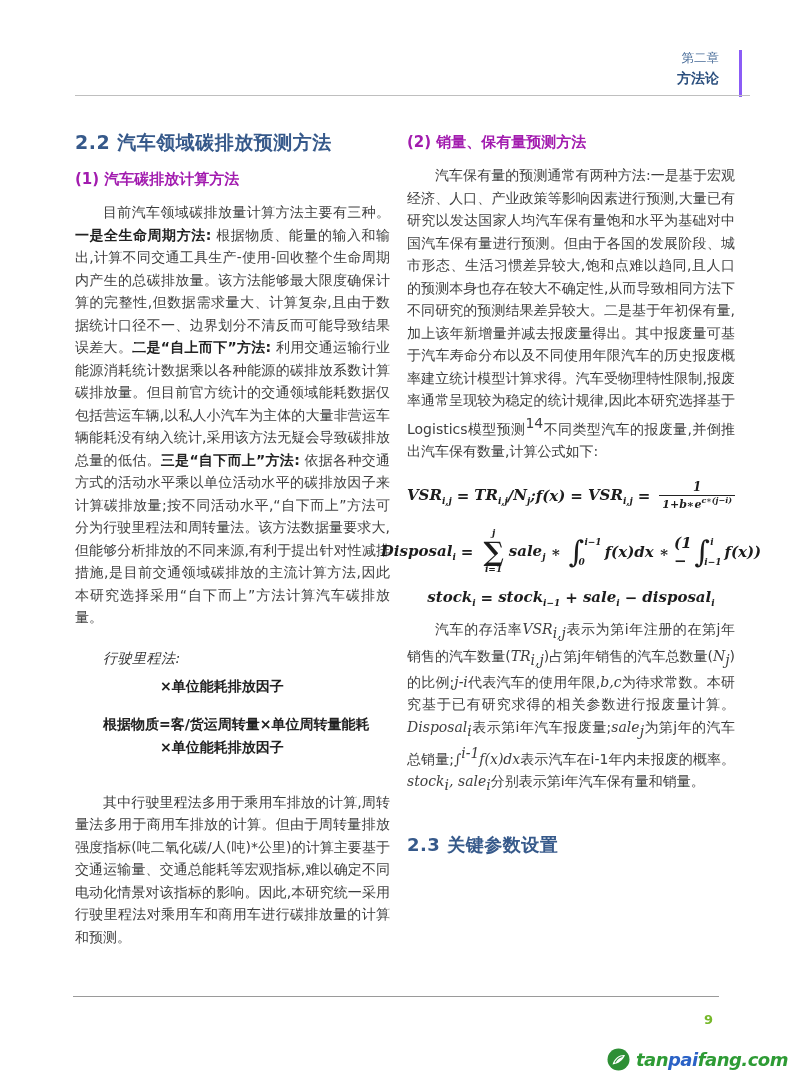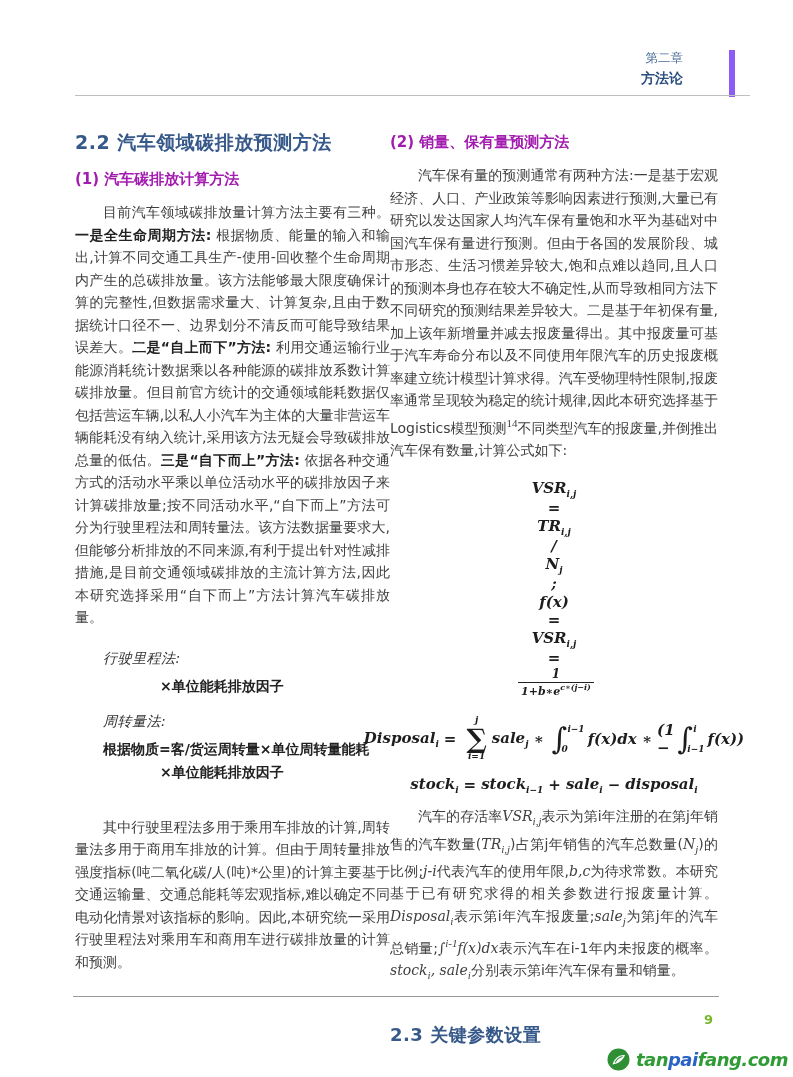--- a/index.html
+++ b/index.html
@@ -3,53 +3,53 @@
 <meta charset="utf-8">
 <style>
   html,body{margin:0;padding:0;}
   body{
     width:793px;height:1077px;background:#ffffff;position:relative;overflow:hidden;
     font-family:"DejaVu Sans","Liberation Sans",sans-serif;
     color:#3f3f3f;
   }
   
   .chapter-tab{
-    position:absolute;top:50px;right:58px;text-align:right;
-    padding-right:46px;padding-bottom:9px;border-right:6px solid #8b5cf6;
+    position:absolute;top:50px;right:51px;text-align:right;
+    padding-right:20px;padding-bottom:9px;border-right:3px solid #8b5cf6;
   }
   .chapter-num{font-size:12.5px;color:#4a6d99;margin-bottom:3px;}
   .chapter-title{font-size:14px;font-weight:700;color:#2b4f7e;}
   .header-rule{position:absolute;left:75px;right:43px;top:95px;border-top:1px solid #bfbfbf;}
   
-  .columns{position:absolute;left:75px;top:130px;width:660px;display:flex;}
+  .columns{position:absolute;left:75px;top:130px;width:660px;display:flex;gap:17px;}
   .col-left{width:315px;}
   .col-right{width:328px;}
   .h-blue{font-size:19px;font-weight:700;color:#36598a;margin:0 0 14px;letter-spacing:.5px;}
   .h23{font-size:18px;margin:36px 0 12px;}
   .subhead{font-size:15px;font-weight:700;color:#a21caf;margin:0 0 12px;}
   .col-right .subhead{margin-top:3px;}
   p.body{margin:0;font-size:14px;line-height:22.5px;text-align:justify;text-indent:2em;color:#3f3f3f;}
   .b{font-weight:700;color:#222;}
   .m{font-family:"DejaVu Serif","Liberation Serif",serif;font-style:italic;}
-  p.body sub,p.body sup{font-size:11px;font-family:Liberation Serif, serif;}
+  p.body sub,p.body sup{font-size:14px;}
   
   .method{margin:21px 0 0;padding-left:2em;font-size:14px;}
   .method+.method{margin-top:15px;}
   .mlabel{font-style:italic;color:#333;margin-bottom:7px;letter-spacing:.5px;}
   .mline{font-weight:700;color:#222;line-height:23px;}
   .mline.cont{padding-left:57px;}
   .after-methods{margin-top:32px !important;}
   
   .formulas{margin:18px 0 10px;}
   .formula{
     display:flex;justify-content:center;align-items:center;
     font-family:"DejaVu Serif","Liberation Serif",serif;font-style:italic;font-weight:700;
     color:#1d1d1d;font-size:15px;
   }
-  .formula-1{margin:4px 0 18px;flex-direction:column;}
+  .formula-1{margin:4px 0 18px;}
   .formula-2{margin:0 0 14px;}
   .formula-3{margin:0 0 6px;}
   .formula .op{padding:0 5px;font-style:italic;}
   .formula sub{font-size:9px;}
   .formula sup{font-size:9px;}
   .frac{display:inline-flex;flex-direction:column;align-items:center;vertical-align:middle;margin-left:4px;line-height:1.2;}
   .frac .num{font-size:12px;}
   .frac .den{border-top:1.2px solid #222;padding:1px 3px 0;font-size:11px;}
   .frac .den sup{font-size:8px;}
   .sum{display:inline-flex;flex-direction:column;align-items:center;line-height:1;margin:0 5px;}
@@ -81,21 +81,20 @@
   <div class="col-left">
     <h1 class="h-blue">2.2 汽车领域碳排放预测方法</h1>
     <h2 class="subhead">(1) 汽车碳排放计算方法</h2>
     <p class="body"><span>目前汽车领域碳排放量计算方法主要有三种。</span><span class="b">一是全生命周期方法:</span><span> 根据物质、能量的输入和输出,计算不同交通工具生产-使用-回收整个生命周期内产生的总碳排放量。该方法能够最大限度确保计算的完整性,但数据需求量大、计算复杂,且由于数据统计口径不一、边界划分不清反而可能导致结果误差大。</span><span class="b">二是“自上而下”方法:</span><span> 利用交通运输行业能源消耗统计数据乘以各种能源的碳排放系数计算碳排放量。但目前官方统计的交通领域能耗数据仅包括营运车辆,以私人小汽车为主体的大量非营运车辆能耗没有纳入统计,采用该方法无疑会导致碳排放总量的低估。</span><span class="b">三是“自下而上”方法:</span><span> 依据各种交通方式的活动水平乘以单位活动水平的碳排放因子来计算碳排放量;按不同活动水平,“自下而上”方法可分为行驶里程法和周转量法。该方法数据量要求大,但能够分析排放的不同来源,有利于提出针对性减排措施,是目前交通领域碳排放的主流计算方法,因此本研究选择采用“自下而上”方法计算汽车碳排放量。</span></p>
 
     <div class="method">
       <div class="mlabel">行驶里程法:</div>
       <div class="mline cont">×单位能耗排放因子</div>
     </div>
     <div class="method">
-      <div class="mlabel">周转量法:</div>
       <div class="mline">根据物质=客/货运周转量×单位周转量能耗</div>
       <div class="mline cont">×单位能耗排放因子</div>
     </div>
 
     <p class="body after-methods"><span>其中行驶里程法多用于乘用车排放的计算,周转量法多用于商用车排放的计算。但由于周转量排放强度指标(吨二氧化碳/人(吨)*公里)的计算主要基于交通运输量、交通总能耗等宏观指标,难以确定不同电动化情景对该指标的影响。因此,本研究统一采用行驶里程法对乘用车和商用车进行碳排放量的计算和预测。</span></p>
   </div>
 
   <div class="col-right">
     <h2 class="subhead">(2) 销量、保有量预测方法</h2>
     <p class="body"><span>汽车保有量的预测通常有两种方法:一是基于宏观经济、人口、产业政策等影响因素进行预测,大量已有研究以发达国家人均汽车保有量饱和水平为基础对中国汽车保有量进行预测。但由于各国的发展阶段、城市形态、生活习惯差异较大,饱和点难以趋同,且人口的预测本身也存在较大不确定性,从而导致相同方法下不同研究的预测结果差异较大。二是基于年初保有量,加上该年新增量并减去报废量得出。其中报废量可基于汽车寿命分布以及不同使用年限汽车的历史报废概率建立统计模型计算求得。汽车受物理特性限制,报废率通常呈现较为稳定的统计规律,因此本研究选择基于Logistics模型预测</span><sup>14</sup><span>不同类型汽车的报废量,并倒推出汽车保有数量,计算公式如下:</span></p>

